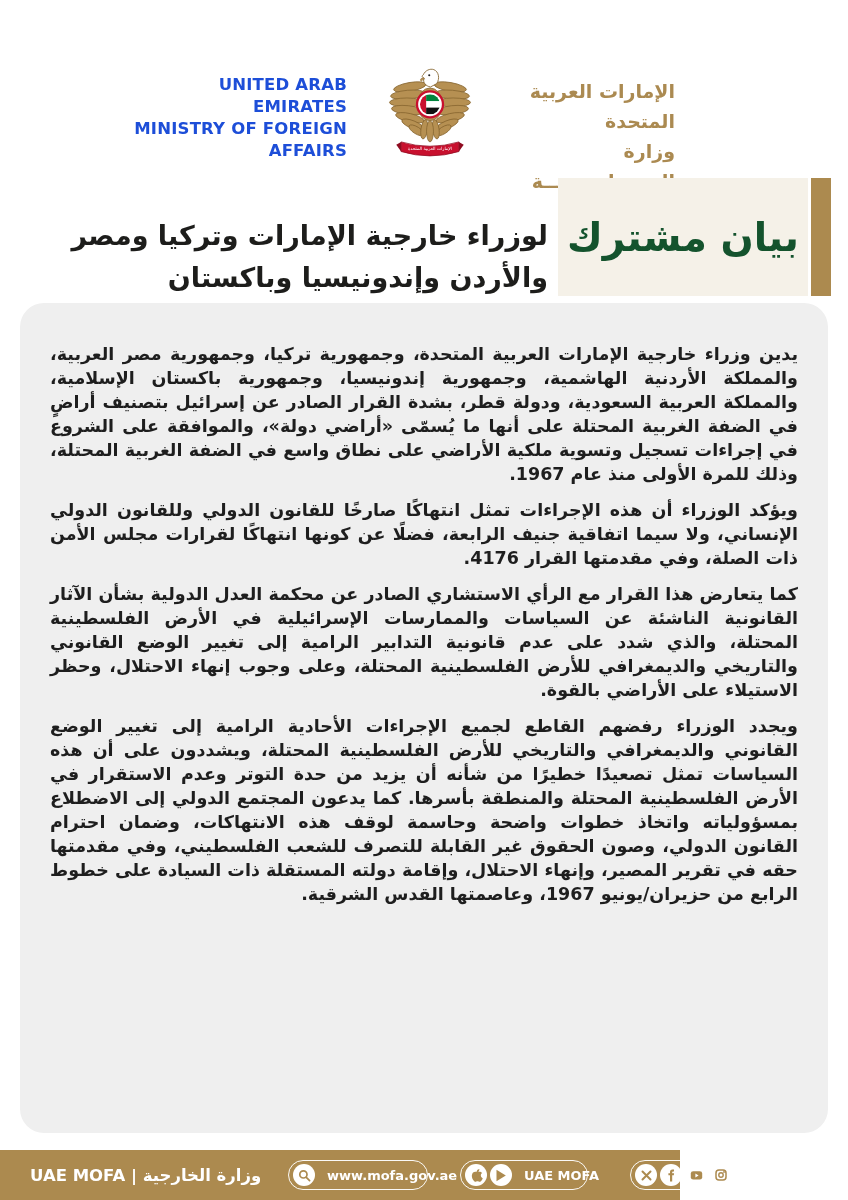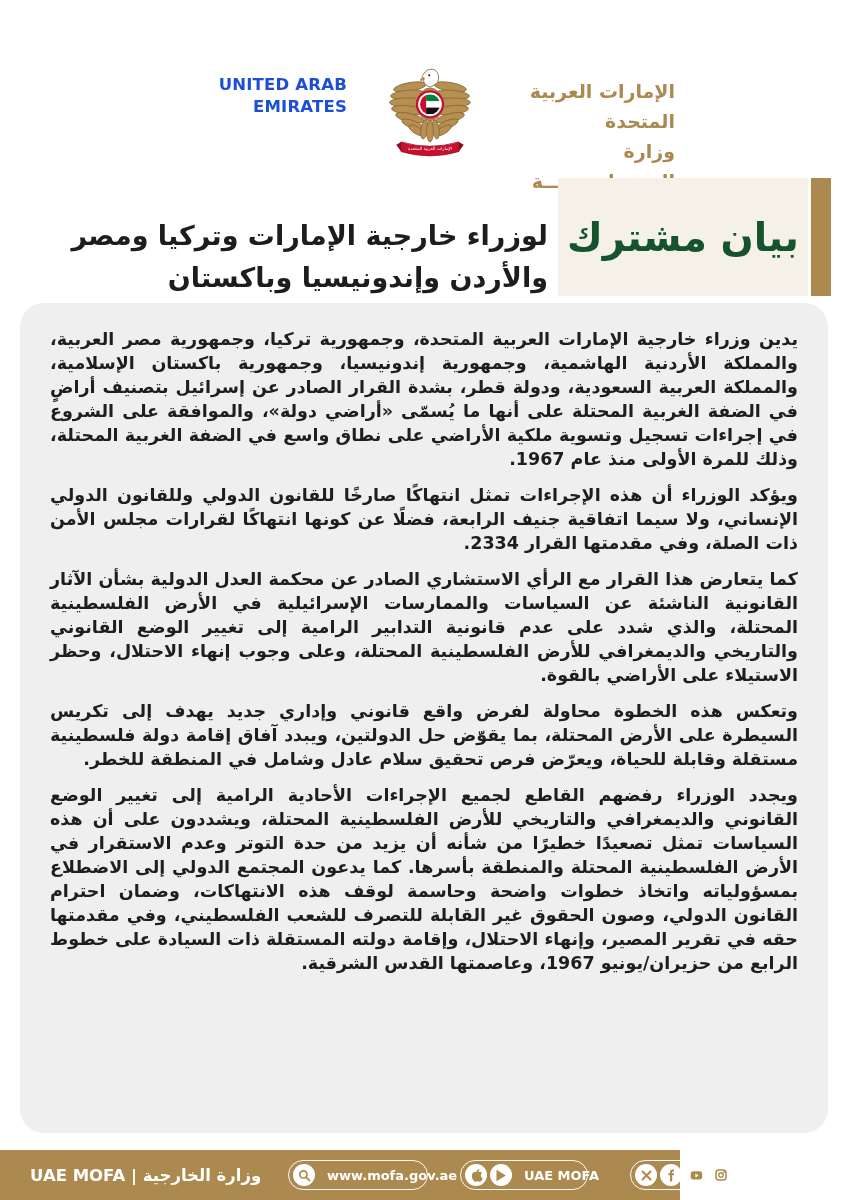--- a/index.html
+++ b/index.html
@@ -33,21 +33,21 @@
   .stmt-box span{
     direction:rtl;color:#14532d;font-size:39px;font-weight:bold;letter-spacing:.5px;
   }
   .gold-bar{
     position:absolute;left:811px;top:178px;width:20px;height:118px;background:#AC8A4F;
   }
   
   .panel{
     position:absolute;left:20px;top:303px;width:808px;height:830px;
     background:#EFEFEF;border-radius:24px;box-sizing:border-box;
-    padding:24px 30px;overflow:hidden;
+    padding:39px 30px;overflow:hidden;
     direction:rtl;
   }
   .panel p{
     margin:0 0 12px 0;color:#1E1E1E;
     font-size:17.5px;line-height:24px;font-weight:600;
     text-align:justify;text-align-last:right;
   }
   .panel p:last-child{margin-bottom:16px;}
   
   .footer{
@@ -72,20 +72,21 @@
   .pill-app{left:460px;width:128px;}
   .pill-soc{left:630px;width:168px;}
   .pill .label{flex:1;text-align:center;}
 </style>
 </head>
 <body>
 
 <header>
   <div class="lh-en">
     <div>UNITED ARAB EMIRATES</div>
+    <div>MINISTRY OF FOREIGN AFFAIRS</div>
   </div>
 
   <div class="lh-emblem">
     <svg viewBox="0 0 90 110" width="88" height="106">
 
       <g id="wingL" fill="#B69052" stroke="#86652F" stroke-width="0.8">
         <ellipse cx="24" cy="28" rx="17" ry="4.6" transform="rotate(-10 24 28)"></ellipse>
         <ellipse cx="22" cy="36" rx="18" ry="4.6" transform="rotate(-5 22 36)"></ellipse>
         <ellipse cx="21" cy="44" rx="18" ry="4.6"></ellipse>
         <ellipse cx="22" cy="52" rx="17" ry="4.6" transform="rotate(6 22 52)"></ellipse>
@@ -135,23 +136,22 @@
 <section>
   <h1 class="subject">لوزراء خارجية الإمارات وتركيا ومصر والأردن وإندونيسيا وباكستان والسعودية وقطر</h1>
   <div class="stmt-box">
     <span>بيان مشترك</span>
   </div>
   <div class="gold-bar"></div>
 </section>
 
 <main class="panel">
   <p>يدين وزراء خارجية الإمارات العربية المتحدة، وجمهورية تركيا، وجمهورية مصر العربية، والمملكة الأردنية الهاشمية، وجمهورية إندونيسيا، وجمهورية باكستان الإسلامية، والمملكة العربية السعودية، ودولة قطر، بشدة القرار الصادر عن إسرائيل بتصنيف أراضٍ في الضفة الغربية المحتلة على أنها ما يُسمّى «أراضي دولة»، والموافقة على الشروع في إجراءات تسجيل وتسوية ملكية الأراضي على نطاق واسع في الضفة الغربية المحتلة، وذلك للمرة الأولى منذ عام 1967.</p>
-  <p>ويؤكد الوزراء أن هذه الإجراءات تمثل انتهاكًا صارخًا للقانون الدولي وللقانون الدولي الإنساني، ولا سيما اتفاقية جنيف الرابعة، فضلًا عن كونها انتهاكًا لقرارات مجلس الأمن ذات الصلة، وفي مقدمتها القرار 2334.</p>
+  <p>ويؤكد الوزراء أن هذه الإجراءات تمثل انتهاكًا صارخًا للقانون الدولي وللقانون الدولي الإنساني، ولا سيما اتفاقية جنيف الرابعة، فضلًا عن كونها انتهاكًا لقرارات مجلس الأمن ذات الصلة، وفي مقدمتها القرار 4176.</p>
   <p>كما يتعارض هذا القرار مع الرأي الاستشاري الصادر عن محكمة العدل الدولية بشأن الآثار القانونية الناشئة عن السياسات والممارسات الإسرائيلية في الأرض الفلسطينية المحتلة، والذي شدد على عدم قانونية التدابير الرامية إلى تغيير الوضع القانوني والتاريخي والديمغرافي للأرض الفلسطينية المحتلة، وعلى وجوب إنهاء الاحتلال، وحظر الاستيلاء على الأراضي بالقوة.</p>
-  <p>وتعكس هذه الخطوة محاولة لفرض واقع قانوني وإداري جديد يهدف إلى تكريس السيطرة على الأرض المحتلة، بما يقوّض حل الدولتين، ويبدد آفاق إقامة دولة فلسطينية مستقلة وقابلة للحياة، ويعرّض فرص تحقيق سلام عادل وشامل في المنطقة للخطر.</p>
   <p>ويجدد الوزراء رفضهم القاطع لجميع الإجراءات الأحادية الرامية إلى تغيير الوضع القانوني والديمغرافي والتاريخي للأرض الفلسطينية المحتلة، ويشددون على أن هذه السياسات تمثل تصعيدًا خطيرًا من شأنه أن يزيد من حدة التوتر وعدم الاستقرار في الأرض الفلسطينية المحتلة والمنطقة بأسرها. كما يدعون المجتمع الدولي إلى الاضطلاع بمسؤولياته واتخاذ خطوات واضحة وحاسمة لوقف هذه الانتهاكات، وضمان احترام القانون الدولي، وصون الحقوق غير القابلة للتصرف للشعب الفلسطيني، وفي مقدمتها حقه في تقرير المصير، وإنهاء الاحتلال، وإقامة دولته المستقلة ذات السيادة على خطوط الرابع من حزيران/يونيو 1967، وعاصمتها القدس الشرقية.</p>
 </main>
 
 <footer class="footer">
   <div class="f-brand">وزارة الخارجية | UAE MOFA</div>
 
   <div class="pill pill-web">
     <span class="disc">
       <svg width="13" height="13" viewBox="0 0 13 13">
         <circle cx="5.4" cy="5.4" r="3.6" fill="none" stroke="#AC8A4F" stroke-width="1.7"></circle>

